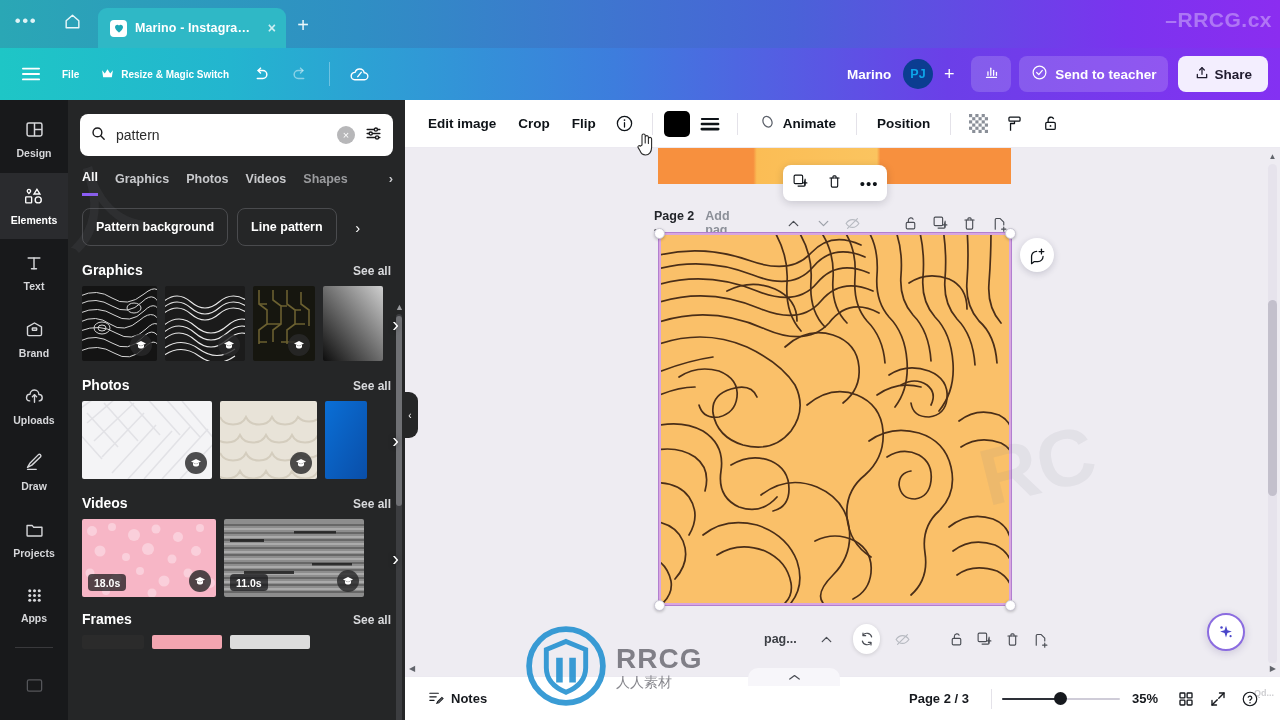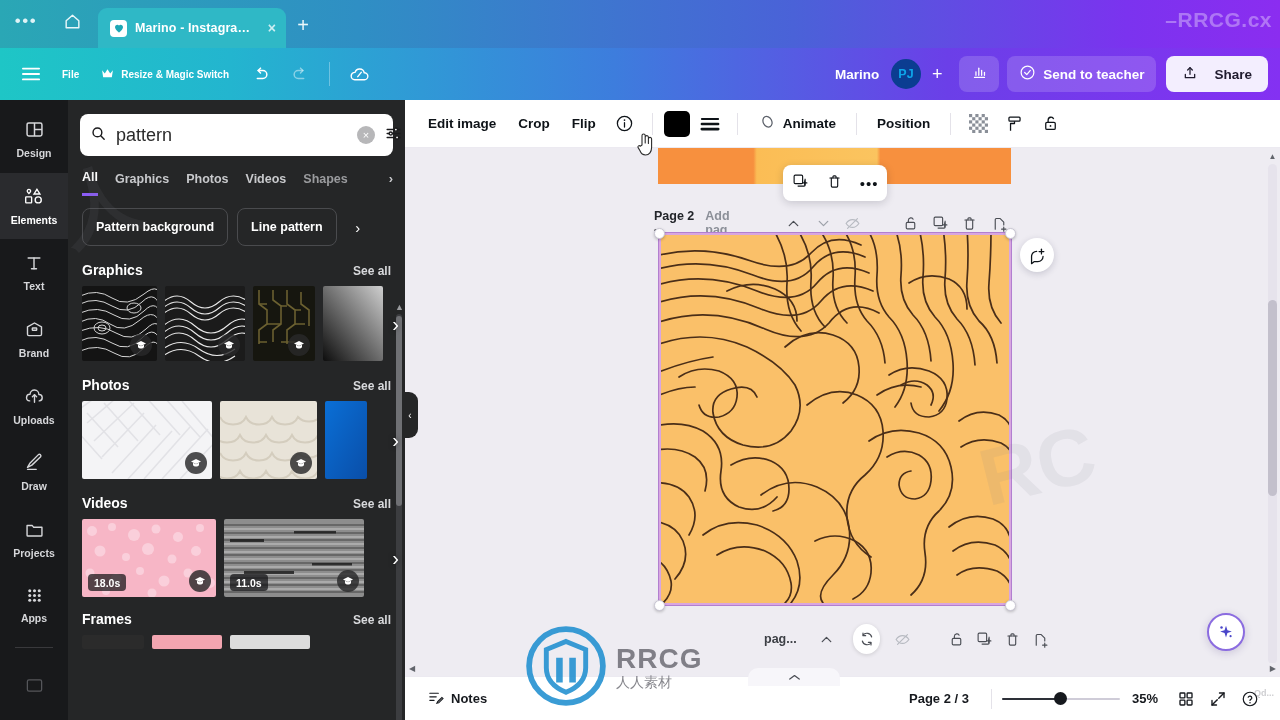--- a/index.html
+++ b/index.html
@@ -79,21 +79,21 @@
   }
   .pill-chip {
     height: 36px; background: rgba(255,255,255,.16); border-radius: 8px;
     display: flex; align-items: center; justify-content: center; gap: 7px;
     padding: 0 12px; color: #fff; font-size: 13.5px; font-weight: 700;
     margin-left: 6px;
   }
   .chip-icon-only { width: 40px; padding: 0; }
   .share-btn {
     height: 36px; background: #f3eefe; border-radius: 8px;
-    display: flex; align-items: center; gap: 16px; padding: 0 16px;
+    display: flex; align-items: center; gap: 4px; padding: 0 16px;
     color: #1f1b2e; font-size: 13.5px; font-weight: 700; margin-left: 8px;
   }
 
   
   .rail {
     position: absolute; left: 0; top: 100px; width: 68px; height: 620px;
     background: #18191b; display: flex; flex-direction: column; align-items: center;
     padding-top: 6px;
   }
   .rail-item {
@@ -109,21 +109,21 @@
     position: absolute; left: 68px; top: 100px; width: 337px; height: 620px;
     background: #252627; overflow: hidden;
   }
   .search-wrap { padding: 14px 12px 0 12px; }
   .search-box {
     height: 42px; background: #ffffff; border-radius: 8px;
     display: flex; align-items: center; gap: 9px; padding: 0 10px;
   }
   .search-box input {
     flex: 1 1 auto; border: none; outline: none; background: transparent;
-    font-family: "Liberation Sans", sans-serif; font-size: 18px; color: #2b2b2b;
+    font-family: "Liberation Sans", sans-serif; font-size: 14px; color: #2b2b2b;
   }
   .clear-x {
     width: 18px; height: 18px; border-radius: 50%; background: #b7b7b9;
     color: #fff; font-size: 11px; display: flex; align-items: center; justify-content: center;
     flex: 0 0 auto;
   }
   .filters-tabs {
     display: flex; align-items: center; gap: 17px; padding: 14px 12px 0 14px;
     color: #c8c9cc; font-size: 12.5px; font-weight: 700; position: relative;
   }

